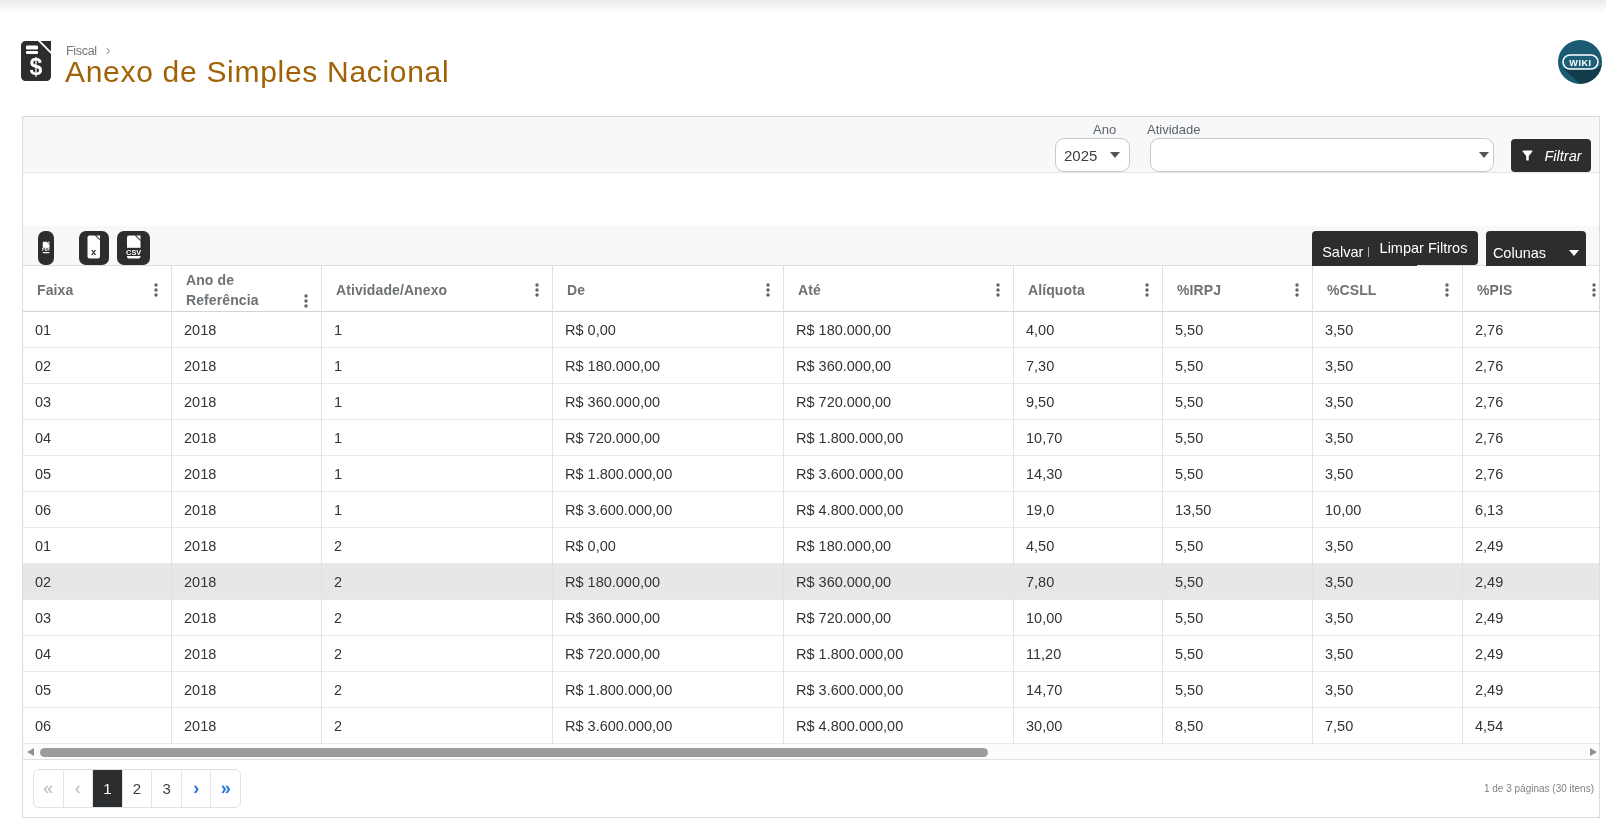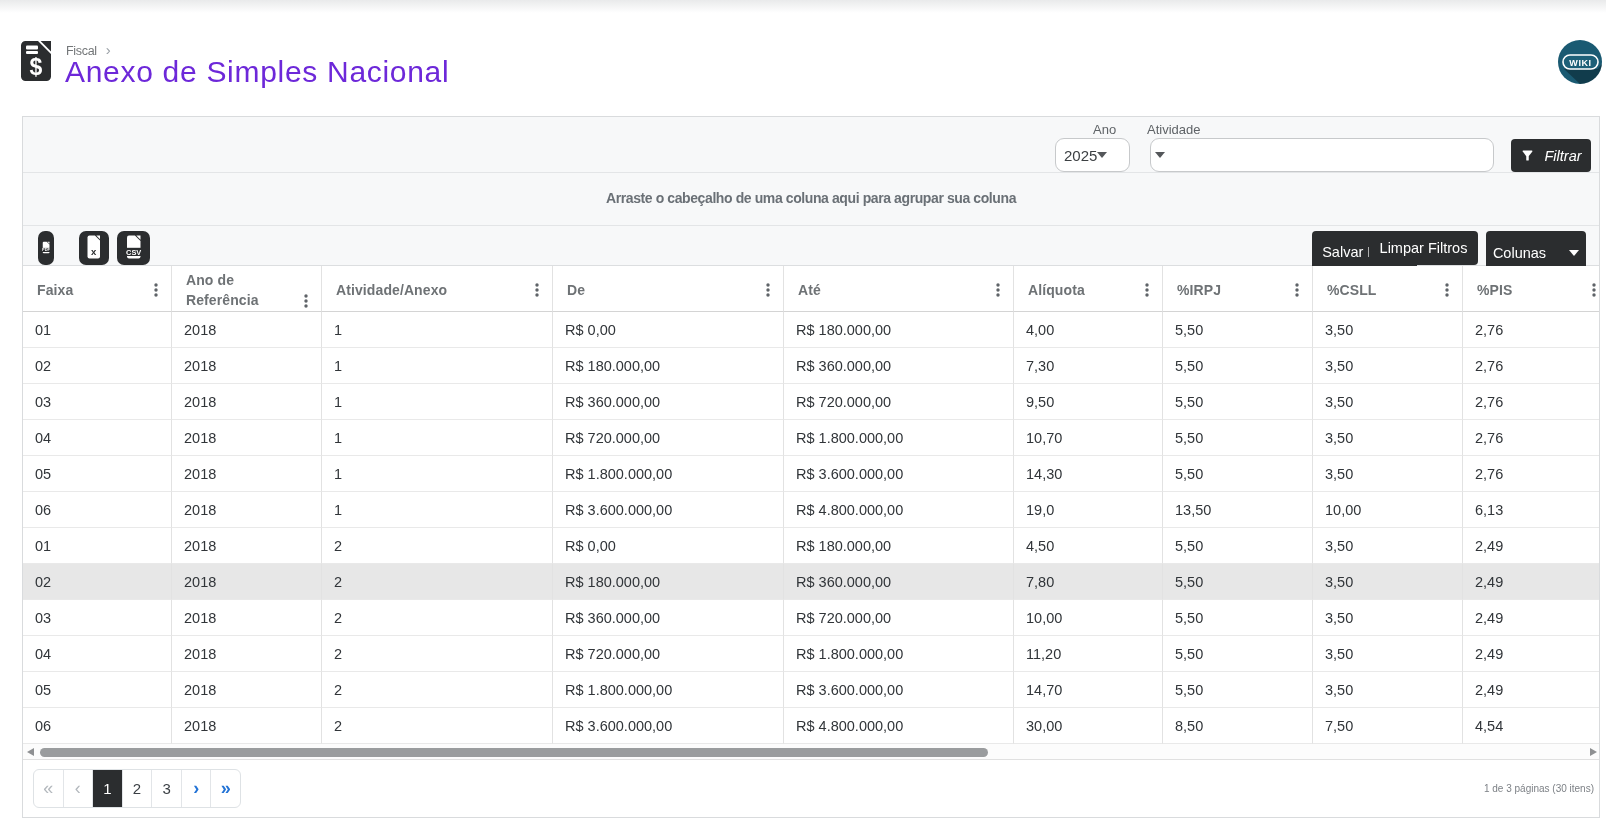--- a/index.html
+++ b/index.html
@@ -1,28 +1,28 @@
 <!DOCTYPE html>
 <html><head><meta charset="utf-8">
 <style>
 * { margin:0; padding:0; box-sizing:border-box; }
 html,body { width:1606px; height:825px; background:#fff; font-family:"Liberation Sans", sans-serif; overflow:hidden; position:relative; }
 .topgrad { position:absolute; left:0; top:0; width:1606px; height:13px; background:linear-gradient(#e9eaeb, #ffffff); }
 .docicon { position:absolute; left:21px; top:41px; }
 .crumb { position:absolute; left:66px; top:41px; font-size:12.5px; color:#737678; letter-spacing:-0.3px; }
 .crumb .chev { color:#9aa0a6; font-size:15px; margin-left:9px; }
-.title { position:absolute; left:65px; top:55px; font-size:30px; color:#6d28d9; letter-spacing:0.7px; }
+.title { position:absolute; left:65px; top:55px; font-size:30px; color:#a16207; letter-spacing:0.7px; }
 .wiki { position:absolute; left:1558px; top:40px; }
 .panel { position:absolute; left:22px; top:116px; width:1578px; height:702px; border:1px solid #d9dbdd; background:#fff; }
 .panel > div { position:absolute; left:0; width:1576px; }
 .frow { top:0; height:56px; background:#f7f8f9; border-bottom:1px solid #e3e5e7; }
 .grow { top:56px; height:53px; background:#f7f8f9; border-bottom:1px solid #e3e5e7; text-align:center; line-height:51px; font-size:14px; font-weight:700; color:#6a7076; letter-spacing:-0.4px;}
 .trow { top:109px; height:40px; background:#f7f8f9; border-bottom:1px solid #dcdee0; }
 .lbl { position:absolute; font-size:13px; color:#5f6367; }
-.sel { position:absolute; height:34px; background:#fff; border:1px solid #c7c9cb; border-radius:9px; display:flex; align-items:center; }
+.sel { position:absolute; height:34px; background:#fff; border:1px solid #c7c9cb; border-radius:9px; display:flex; align-items:center; justify-content:space-between; }
 .caret { width:0; height:0; border-left:5.5px solid transparent; border-right:5.5px solid transparent; border-top:6px solid #54575a; }
 .dbtn { position:absolute; background:#2b2d2f; color:#fff; border-radius:4px; display:flex; align-items:center; justify-content:center; font-size:14.5px; }
 .ebtn { position:absolute; background:#2b2d2f; border-radius:7px; top:5px; width:16px; height:34px; display:flex; align-items:center; justify-content:center; }
 .twrap { top:149px; height:478px; overflow:hidden; background:#fff; }
 table { border-collapse:separate; border-spacing:0; table-layout:fixed; width:1587px; }
 th { height:46px; border-right:1px solid #e2e2e2; border-bottom:1px solid #d4d4d4; font-size:14px; font-weight:600; color:#6e7275; text-align:left; padding-left:14px; padding-top:3px; vertical-align:middle; line-height:20px; position:relative; letter-spacing:0.1px; }
 td { height:36px; border-right:1px solid #e2e2e2; border-bottom:1px solid #e9e9e9; font-size:14.5px; color:#313539; text-align:left; padding-left:12px; vertical-align:middle; }
 tr.hl td { background:#e7e7e7; }
 .kb { position:absolute; right:13px; }
 .sbar { top:627px; height:16px; background:#fcfcfc; border-bottom:1px solid #e0e0e0; }
@@ -72,21 +72,20 @@
         <span></span>
         <span class="caret"></span>
       </div>
     <div class="dbtn" style="left:1488px; top:22px; width:80px; height:33px; gap:9px;font-style:italic;">
       <svg width="15" height="15" viewBox="0 0 24 24">
           <path d="M4.25 5.61C6.27 8.2 10 13 10 13v6c0 .55.45 1 1 1h2c.55 0 1-.45 1-1v-6s3.72-4.8 5.74-7.39C20.25 4.95 19.78 4 18.95 4H5.04c-.83 0-1.3.95-.79 1.61z" fill="#fff"></path>
         </svg>
       <span>Filtrar</span>
     </div>
   </div>
-  <div class="grow">Arraste o cabeçalho de uma coluna aqui para agrupar sua coluna</div>
   <div class="trow">
     <div class="ebtn" style="left:15px;">
         <svg width="32" height="34" viewBox="0 0 32 34">
         <path d="M11.5 4.5 h5.9 L23 10.1 V25.5 a2 2 0 0 1 -2 2 H11.5 a2 2 0 0 1 -2 -2 V6.5 a2 2 0 0 1 2 -2 Z" fill="#fff"></path>
         <path d="M18.8 4.5 L23 8.7 V4.5 Z" fill="#fff"></path>
         <rect x="7.3" y="16.8" width="17.4" height="8.2" fill="#2b2d2f"></rect>
         <text x="16" y="23.6" text-anchor="middle" font-family="Liberation Sans" font-size="7.8" font-weight="bold" fill="#fff">PDF</text>
       </svg>
       </div>
     <div class="ebtn" style="left:56px; width:30px;">

